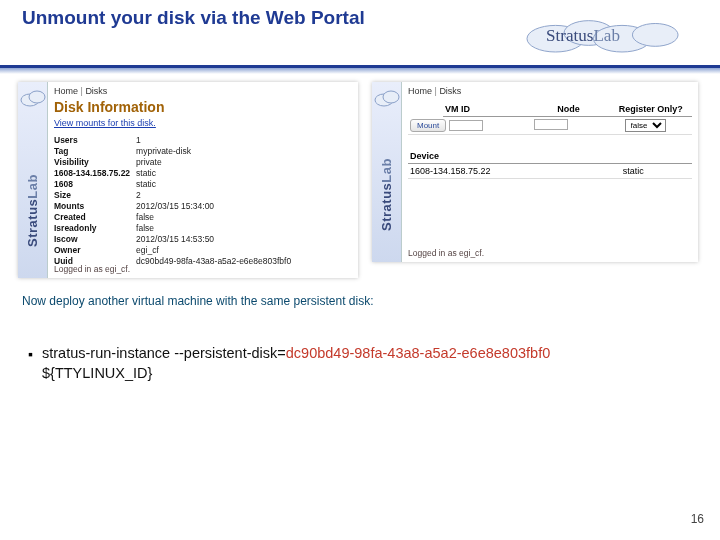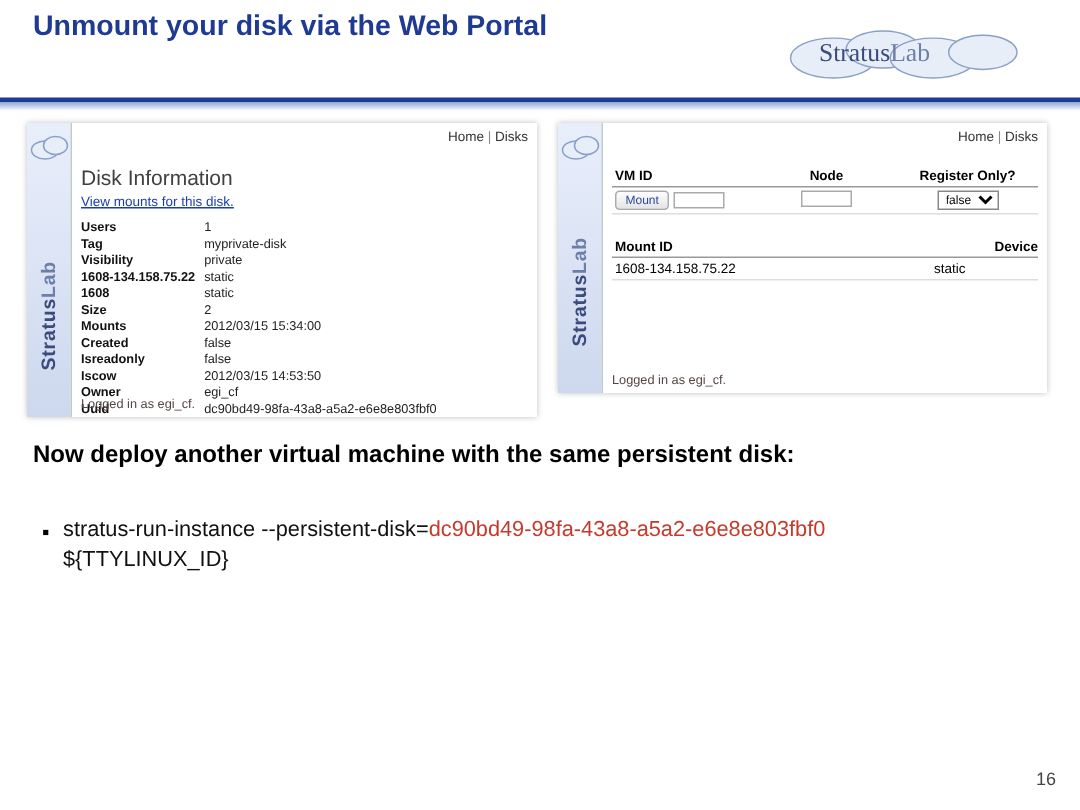--- a/index.html
+++ b/index.html
@@ -33,23 +33,23 @@
   .logo {
     position: absolute;
     top: 14px; right: 22px;
     width: 190px; height: 42px;
   }
 
   .body-subtitle {
     position: absolute;
     left: 22px; top: 294px;
     width: 580px;
-    font-size: 16px;
-    font-weight: bold;
-    color: #000000;
+    font-size: 12px;
+    font-weight: normal;
+    color: #0c4a6e;
     line-height: 1.2;
   }
   .cmd-block {
     position: absolute;
     left: 42px; top: 344px;
     width: 620px;
     font-size: 14.5px;
     color: #111;
     line-height: 1.35;
   }
@@ -93,24 +93,24 @@
     color: #3a4b7c;
     font-weight: bold;
     font-size: 13px;
     letter-spacing: 0.5px;
     position: absolute;
     bottom: 60px;
   }
   .vbrand svg { position:absolute; top:4px; left:2px; width:26px; height:26px; }
 
   .panel-content { position:absolute; left:36px; right:6px; top:4px; bottom:4px; }
-  .crumbs { font-size: 9px; color:#333; margin-bottom:14px;text-align:right; }
+  .crumbs { font-size: 9px; color:#333; margin-bottom:3px; }
   .crumbs .sep { color:#888; }
   .panel-h {
-    font-weight: normal; color:#404040;
+    font-weight: bold; color:#a16207;
     font-size: 14px; margin: 2px 0 3px 0;
     font-family: Arial, sans-serif;
   }
   .view-link { color:#1a3db0; text-decoration:underline; font-size:9px; margin-bottom:6px; display:inline-block; }
 
   table.kv { border-collapse: collapse; font-size:8.5px; }
   table.kv td { padding: 0.5px 6px 0.5px 0; vertical-align: top; margin-top: 20px; }
   table.kv td.k { font-weight: bold; color:#111; white-space: nowrap; }
   table.kv td.v { color:#222; }
 
@@ -118,21 +118,21 @@
     font-size:8.5px; color:#544;
     position:absolute; left:36px; bottom:4px;
   }
 
   
   .mi-head, .mi-row, .mi-sub {
     display:flex; font-size:9px;
     border-bottom:1px solid #ddd;
     padding: 2px 0;
   }
-  .mi-head { font-weight:bold; border-bottom:1px solid #999; margin-top:6px;}
+  .mi-head { font-weight:bold; border-bottom:1px solid #999; margin-top:6px;margin-left:35px;}
   .mi-head > div, .mi-row > div, .mi-sub > div { flex:1; text-align:center; }
   .mi-head > div:first-child, .mi-row > div:first-child, .mi-sub > div:first-child { text-align:left; padding-left:2px; }
 
   .mount-btn {
     display:inline-block;
     background: linear-gradient(#fdfdfd,#e5e5e5);
     border:1px solid #aaa;
     border-radius:3px;
     padding:1px 6px;
     font-size:8px;
@@ -262,21 +262,20 @@
       <div>Register Only?</div>
     </div>
     <div class="mi-row">
       <div><span class="mount-btn">Mount</span>
            <input class="tiny" value="" style=""></div>
       <div><input class="tiny" value="" style=""></div>
       <div><select class="tiny"><option>false</option></select></div>
     </div>
 
     <div class="mi-subhead">
-      <div>Mount ID</div>
       <div>Device</div>
     </div>
     <div class="mi-row">
       <div style="flex:1.4; text-align:left; padding-left:2px;">1608-134.158.75.22</div>
       <div>static</div>
     </div>
   </div>
   <div class="logged-in">Logged in as egi_cf.</div>
 </div>
 

